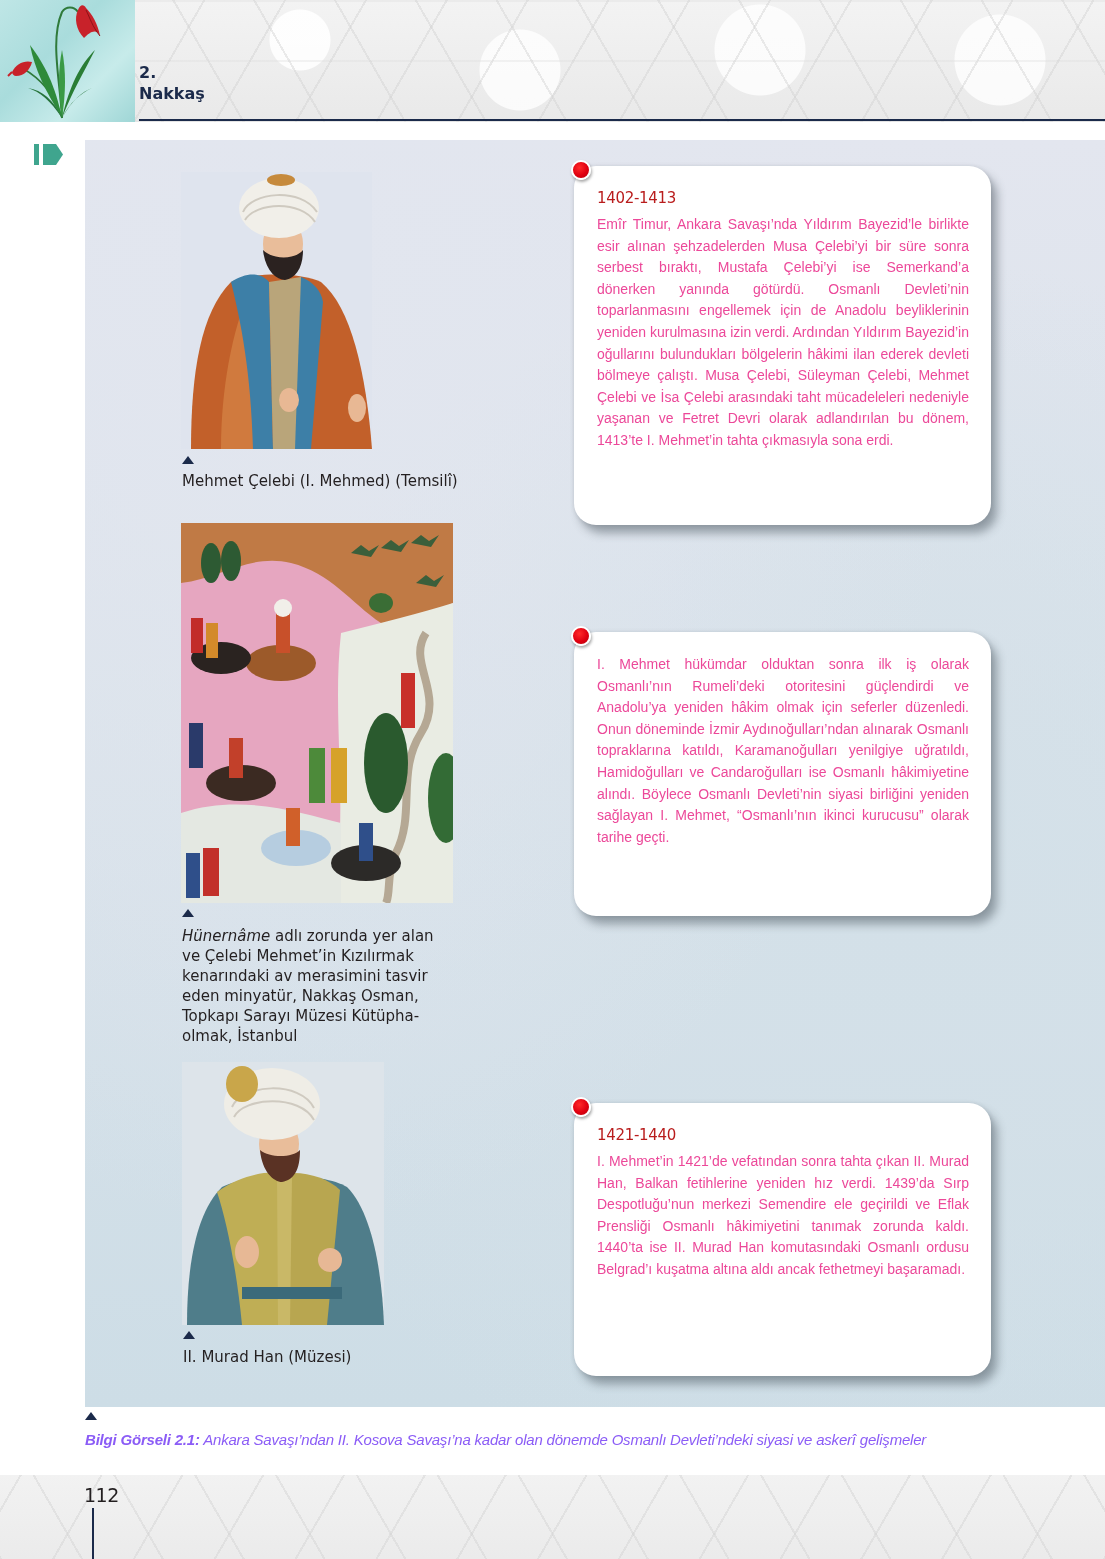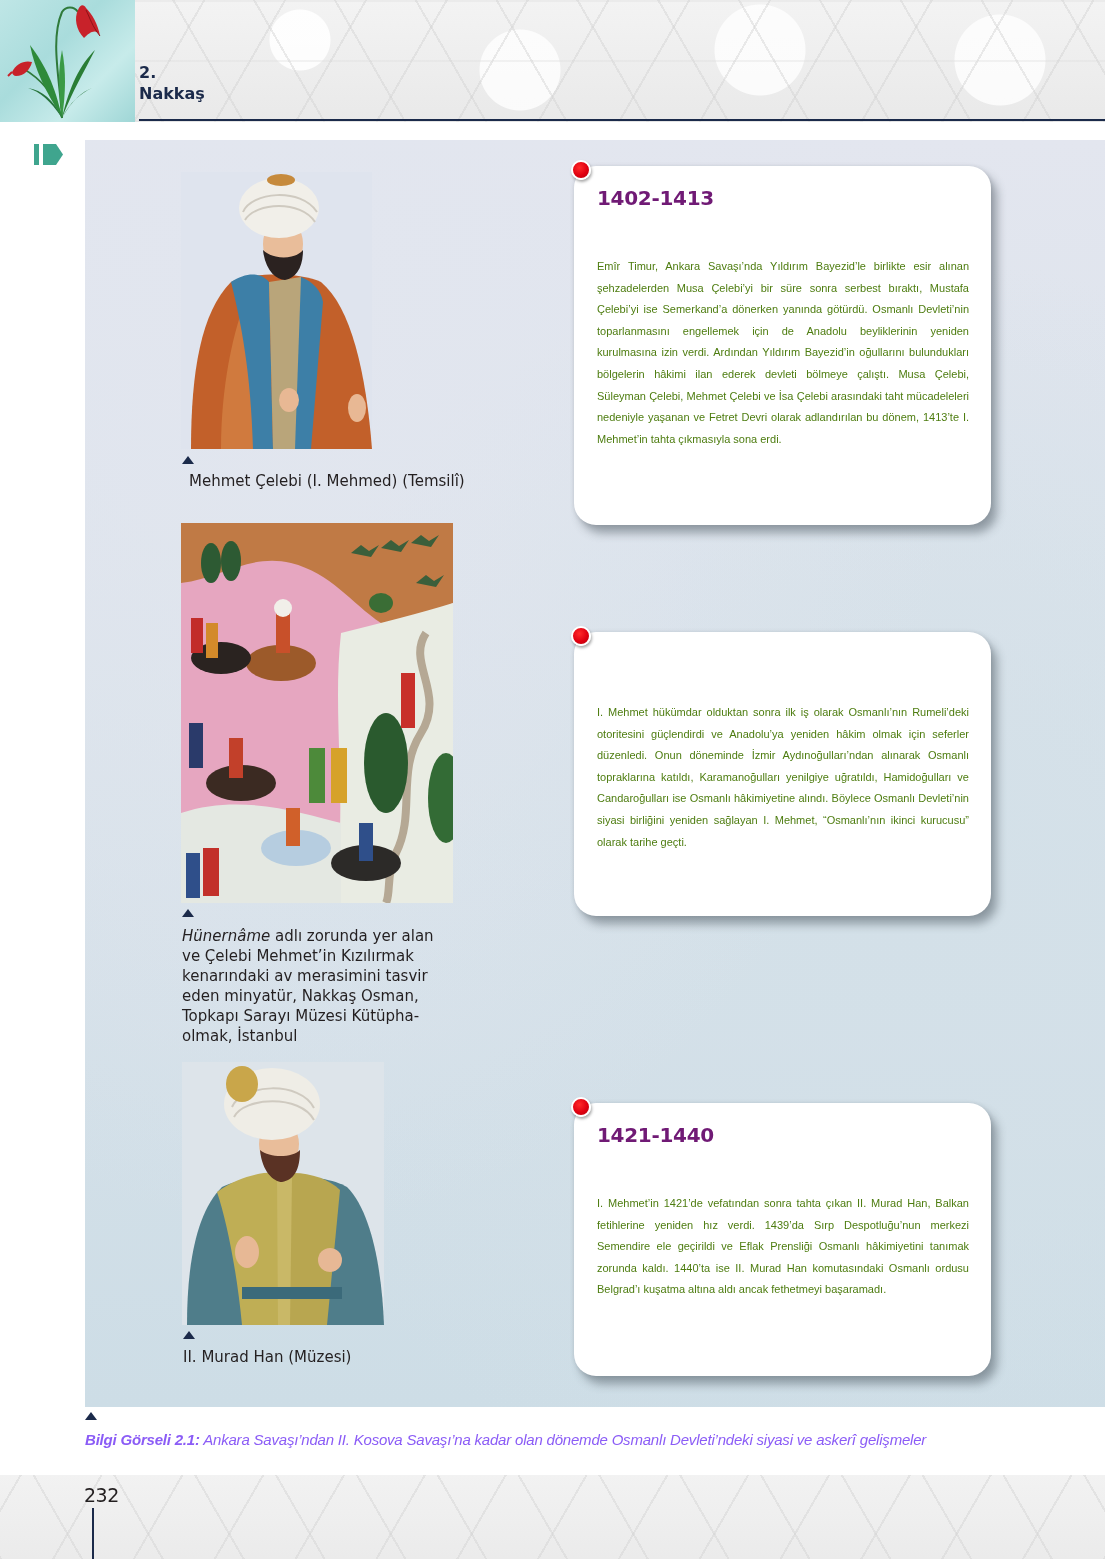--- a/index.html
+++ b/index.html
@@ -71,26 +71,26 @@
       box-shadow: 6px 8px 10px rgba(60,70,80,0.45), 0 0 4px rgba(60,70,80,0.15);
       padding: 22px 22px 20px 23px;
     }
     .card .dot {
       position: absolute; left: -3px; top: -6px; width: 20px; height: 20px; border-radius: 50%;
       background: radial-gradient(circle at 40% 35%, #ff2a2a 0%, #e00010 55%, #b5000c 100%);
       border: 2px solid #ffffff;
       box-shadow: 1px 2px 3px rgba(0,0,0,0.35);
     }
     .card .period {
-      font-family: "DejaVu Sans", sans-serif; font-weight: bold; font-size: 20px;
-      line-height: 20px; color: #701a75; margin-bottom: 6px; letter-spacing: -0.3px;
+      font-family: "DejaVu Sans", sans-serif; font-weight: normal; font-size: 15px;
+      line-height: 20px; color: #b91c1c; margin-bottom: 6px; letter-spacing: -0.3px;
     }
     .card .body {
-      font-family: "Liberation Sans", sans-serif; font-size: 11px; line-height: 21.6px;
-      color: #4d7c0f; text-align: justify; margin-top: 48px;
+      font-family: "Liberation Sans", sans-serif; font-size: 14px; line-height: 21.6px;
+      color: #ec4899; text-align: justify;
     }
 
     
     .fig-arrow { left: 85px; top: 1412px; }
     .fig-caption {
       position: absolute; left: 85px; top: 1430px; width: 1000px;
       font-family: "Liberation Sans", sans-serif; font-size: 15px; line-height: 20px; color: #8b5cf6;
       white-space: nowrap; letter-spacing: -0.2px; font-style: italic;
     }
     .fig-caption b { font-family: "Liberation Sans", sans-serif; font-weight: bold; }
@@ -169,21 +169,21 @@
 
     <path d="M82 78 C84 98 95 108 104 108 C115 106 122 96 122 78 C114 88 92 88 82 78 Z" fill="#2b2220"></path>
 
     <ellipse cx="98" cy="36" rx="40" ry="30" fill="#f1efe9"></ellipse>
     <path d="M62 40 C70 20 120 15 136 40" stroke="#cfcac0" stroke-width="2" fill="none"></path>
     <path d="M64 48 C75 30 120 28 134 50" stroke="#cfcac0" stroke-width="2" fill="none"></path>
     <ellipse cx="100" cy="8" rx="14" ry="6" fill="#c68a3c"></ellipse>
   </svg>
 </div>
 <div class="caption-arrow" style="left:182px; top:456px;"></div>
-<div class="caption" style="left:189px; top:471px; white-space:nowrap;">Mehmet Çelebi (I. Mehmed) (Temsilî)</div>
+<div class="caption" style="left:182px; top:471px; white-space:nowrap;">Mehmet Çelebi (I. Mehmed) (Temsilî)</div>
 
 <div class="img-box" style="left:181px; top:523px; width:272px; height:380px;">
   <svg viewBox="0 0 272 380" preserveAspectRatio="none">
     <rect width="272" height="380" fill="#c07a45"></rect>
 
     <path d="M0 60 C40 55 70 30 110 40 C150 50 170 80 200 100 C230 110 250 90 272 80 L272 380 L0 380 Z" fill="#e6a6c0"></path>
 
     <path d="M160 110 C200 100 240 90 272 80 L272 380 L150 380 C170 300 150 200 160 110 Z" fill="#e9ece3"></path>
 
     <path d="M0 290 C60 270 120 290 160 300 L160 380 L0 380 Z" fill="#e4e8e2"></path>
@@ -278,14 +278,14 @@
 </div>
 
 <div class="caption-arrow fig-arrow"></div>
 <div class="fig-caption">
   <b>Bilgi Görseli 2.1:</b><span> Ankara Savaşı’ndan II. Kosova Savaşı’na kadar olan dönemde Osmanlı Devleti’ndeki siyasi ve askerî gelişmeler</span>
 </div>
 
 <div class="footer">
   <div class="pattern"></div>
 </div>
-<div class="page-number">232</div>
+<div class="page-number">112</div>
 <div class="page-rule"></div>
 
 </body></html>

